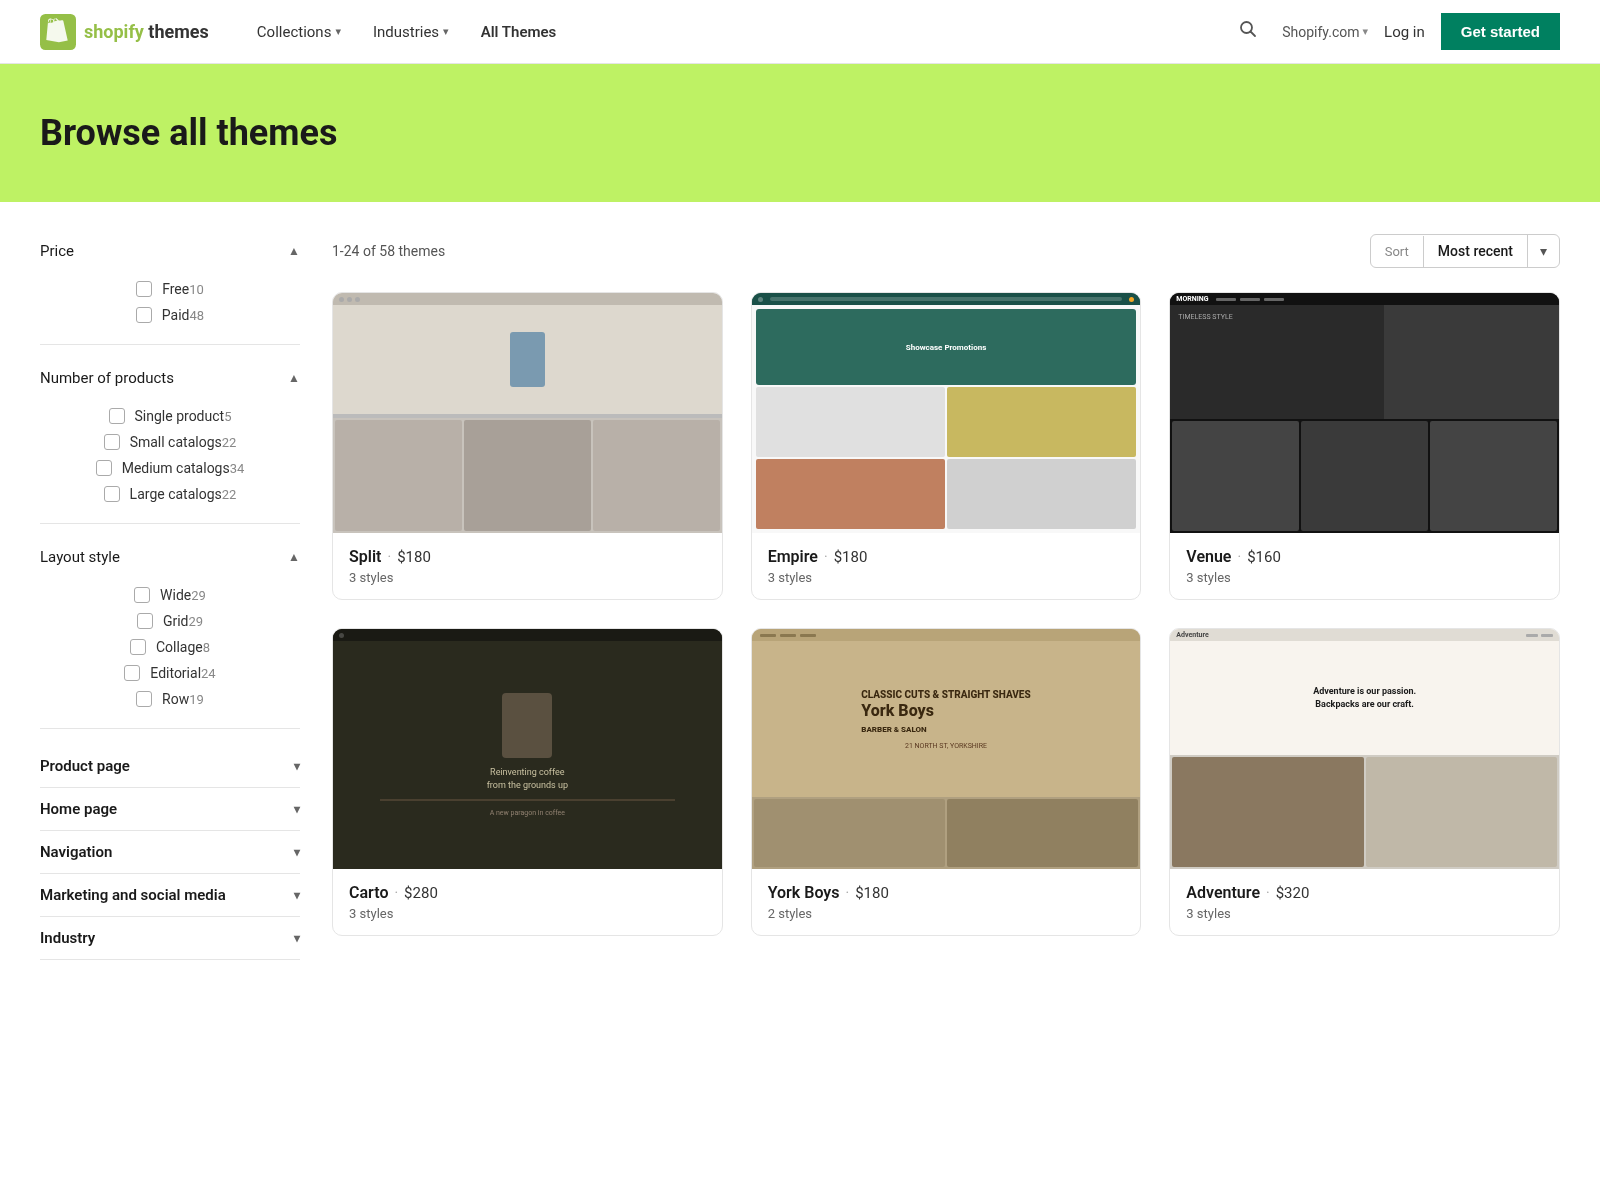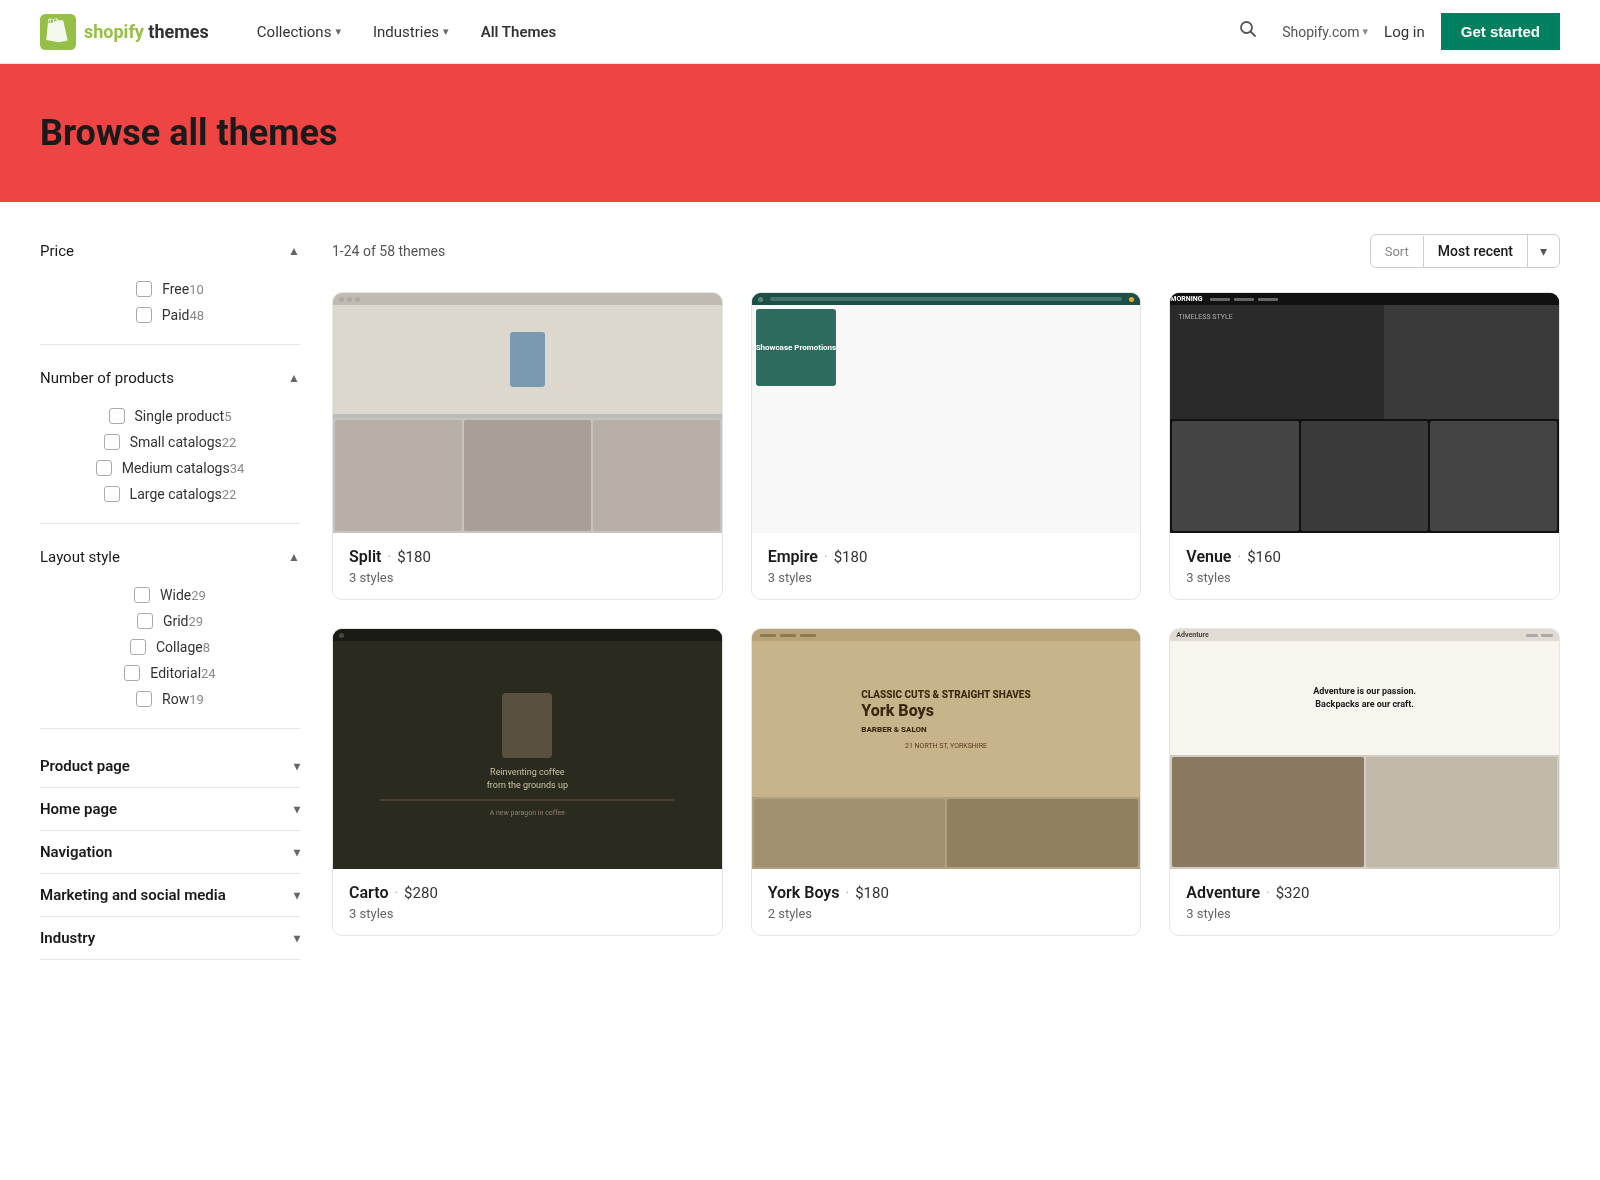--- a/index.html
+++ b/index.html
@@ -84,21 +84,21 @@
       border: none;
       border-radius: 0;
       padding: 10px 20px;
       font-size: 15px;
       font-weight: 600;
       cursor: pointer;
     }
 
     
     .hero {
-      background: #ef4444;
+      background: #bef264;
       padding: 48px 40px;
     }
     .hero-title {
       font-size: 36px;
       font-weight: 700;
       color: #1a1a1a;
     }
 
     
     .main-layout {
@@ -510,21 +510,21 @@
       </div>
 
       <div class="theme-card">
         <div class="theme-preview">
           <div class="fake-preview" style="background:#2d6b5e;">
             <div style="height:12px;background:#1a5048;display:flex;align-items:center;padding:0 6px;gap:3px;">
               <div style="width:5px;height:5px;border-radius:50%;background:rgba(255,255,255,0.3);"></div>
               <div style="flex:1;height:4px;background:rgba(255,255,255,0.2);border-radius:2px;margin:0 4px;"></div>
               <div style="width:5px;height:5px;border-radius:50%;background:#f5a623;"></div>
             </div>
-            <div style="flex:1;display:flex;flex-direction:row;gap:2px;padding:4px;background:#f8f8f8;">
+            <div style="flex:1;display:flex;flex-direction:column;gap:2px;padding:4px;background:#f8f8f8;">
               <div style="height:35%;background:#2d6b5e;border-radius:3px;display:flex;align-items:center;justify-content:center;">
                 <span style="color:#fff;font-size:8px;font-weight:700;">Showcase Promotions</span>
               </div>
               <div style="height:65%;display:grid;grid-template-columns:1fr 1fr;gap:2px;">
                 <div style="background:#e0e0e0;border-radius:2px;"></div>
                 <div style="background:#c8b860;border-radius:2px;"></div>
                 <div style="background:#c08060;border-radius:2px;"></div>
                 <div style="background:#d0d0d0;border-radius:2px;"></div>
               </div>
             </div>
@@ -536,21 +536,21 @@
             <span class="theme-dot">·</span>
             <span class="theme-price">$180</span>
           </div>
           <div class="theme-styles">3 styles</div>
         </div>
       </div>
 
       <div class="theme-card">
         <div class="theme-preview">
           <div class="fake-preview" style="background:#1a1a1a;">
-            <div style="height:12px;background:#111;display:flex;align-items:center;padding:0 0;gap:8px;">
+            <div style="height:12px;background:#111;display:flex;align-items:center;padding:0 6px;gap:8px;">
               <span style="color:#fff;font-size:7px;font-weight:700;">MORNING</span>
               <div style="flex:1;display:flex;gap:4px;">
                 <div style="height:3px;background:#666;border-radius:1px;width:20px;"></div>
                 <div style="height:3px;background:#666;border-radius:1px;width:20px;"></div>
                 <div style="height:3px;background:#666;border-radius:1px;width:20px;"></div>
               </div>
             </div>
             <div style="flex:1;display:flex;flex-direction:column;">
               <div style="height:50%;background:#2a2a2a;position:relative;overflow:hidden;">
                 <div style="position:absolute;right:0;top:0;bottom:0;width:45%;background:#3a3a3a;"></div>

